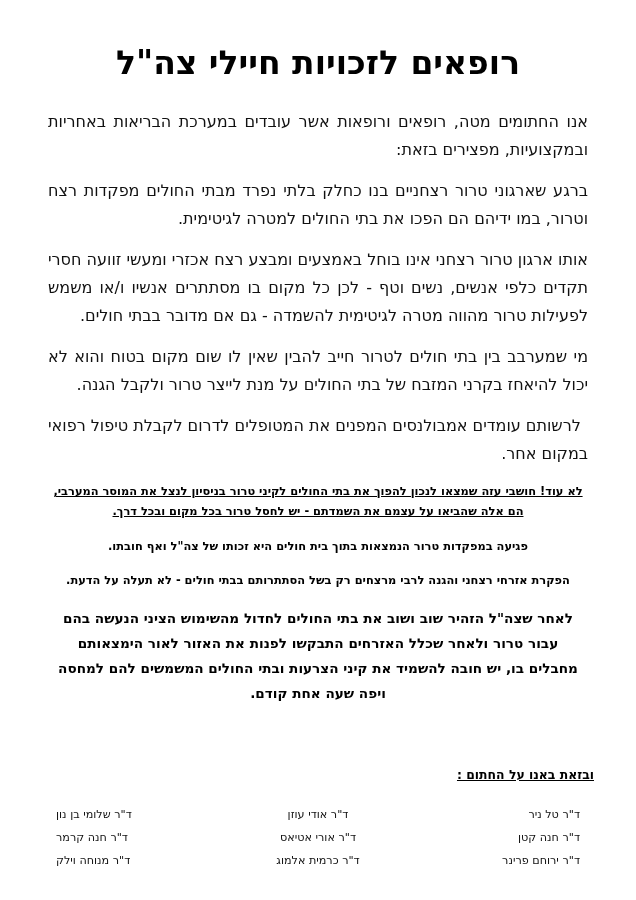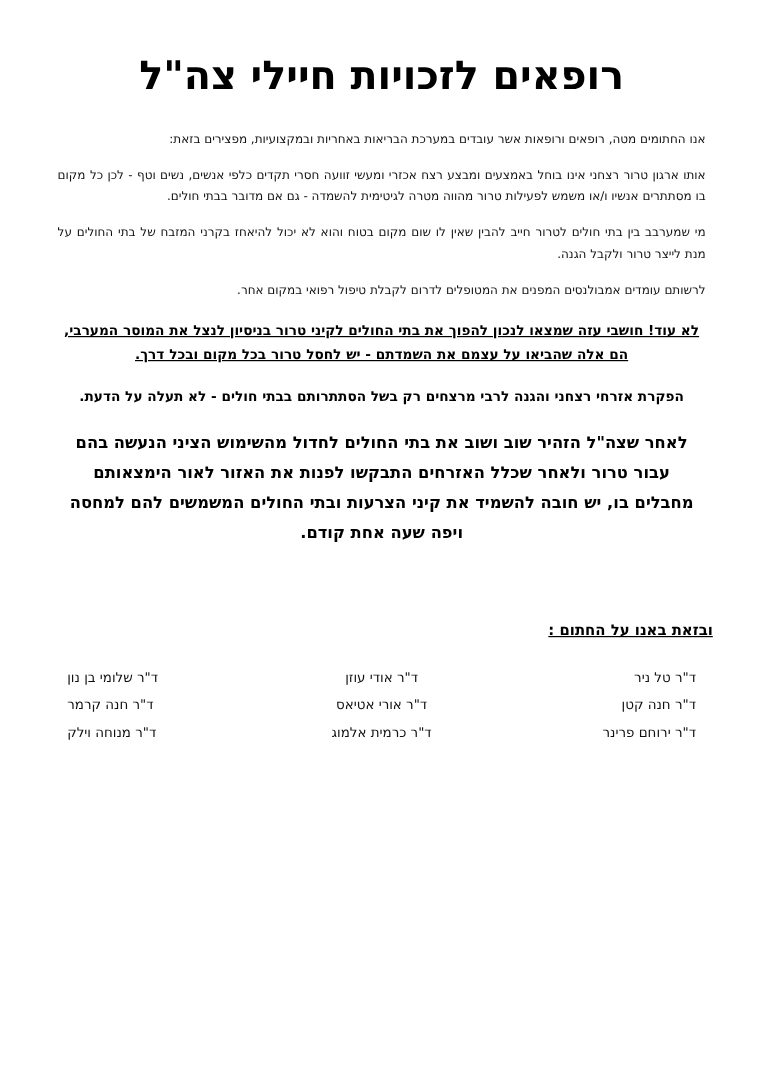--- a/index.html
+++ b/index.html
@@ -31,21 +31,21 @@
     color: #000;
     margin: 10px 0 26px 0;
     line-height: 1.15;
   }
   .body-block {
     margin: 0 6px;
   }
   p.para {
     text-align: justify;
     text-align-last: right;
-    font-size: 10px;
+    font-size: 16px;
     line-height: 1.75;
     color: #111;
     margin: 0 0 13px 0;
     font-family: "DejaVu Sans", sans-serif;
   }
   p.para.center-last {
     text-align: left;
   }
   p.underline-bold {
     font-weight: bold;
@@ -99,24 +99,26 @@
 </style>
 </head>
 <body>
 
 <div class="page">
 
   <h1 class="doc-title">רופאים לזכויות חיילי צה"ל</h1>
 
   <div class="body-block">
     <p class="para">אנו החתומים מטה, רופאים ורופאות אשר עובדים במערכת הבריאות באחריות ובמקצועיות, מפצירים בזאת:</p>
+    <p class="para">ברגע שארגוני טרור רצחניים בנו כחלק בלתי נפרד מבתי החולים מפקדות רצח וטרור, במו ידיהם הם הפכו את בתי החולים למטרה לגיטימית.</p>
     <p class="para">אותו ארגון טרור רצחני אינו בוחל באמצעים ומבצע רצח אכזרי ומעשי זוועה חסרי תקדים כלפי אנשים, נשים וטף - לכן כל מקום בו מסתתרים אנשיו ו/או משמש לפעילות טרור מהווה מטרה לגיטימית להשמדה - גם אם מדובר בבתי חולים.</p>
     <p class="para">מי שמערבב בין בתי חולים לטרור חייב להבין שאין לו שום מקום בטוח והוא לא יכול להיאחז בקרני המזבח של בתי החולים על מנת לייצר טרור ולקבל הגנה.</p>
     <p class="para center-last">לרשותם עומדים אמבולנסים המפנים את המטופלים לדרום לקבלת טיפול רפואי במקום אחר.</p>
     <p class="underline-bold">לא עוד! חושבי עזה שמצאו לנכון להפוך את בתי החולים לקיני טרור בניסיון לנצל את המוסר המערבי, הם אלה שהביאו על עצמם את השמדתם - יש לחסל טרור בכל מקום ובכל דרך.</p>
+    <p class="center-bold">פגיעה במפקדות טרור הנמצאות בתוך בית חולים היא זכותו של צה"ל ואף חובתו.</p>
     <p class="center-bold">הפקרת אזרחי רצחני והגנה לרבי מרצחים רק בשל הסתתרותם בבתי חולים - לא תעלה על הדעת.</p>
     <p class="final-block">לאחר שצה"ל הזהיר שוב ושוב את בתי החולים לחדול מהשימוש הציני הנעשה בהם עבור טרור ולאחר שכלל האזרחים התבקשו לפנות את האזור לאור הימצאותם מחבלים בו, יש חובה להשמיד את קיני הצרעות ובתי החולים המשמשים להם למחסה ויפה שעה אחת קודם.</p>
   </div>
 
   <div class="sign-heading">ובזאת באנו על החתום :</div>
 
   <div class="signers">
     <div class="sign-col col-right">
       <div class="signer">ד"ר טל ניר</div>
       <div class="signer">ד"ר חנה קטן</div>

